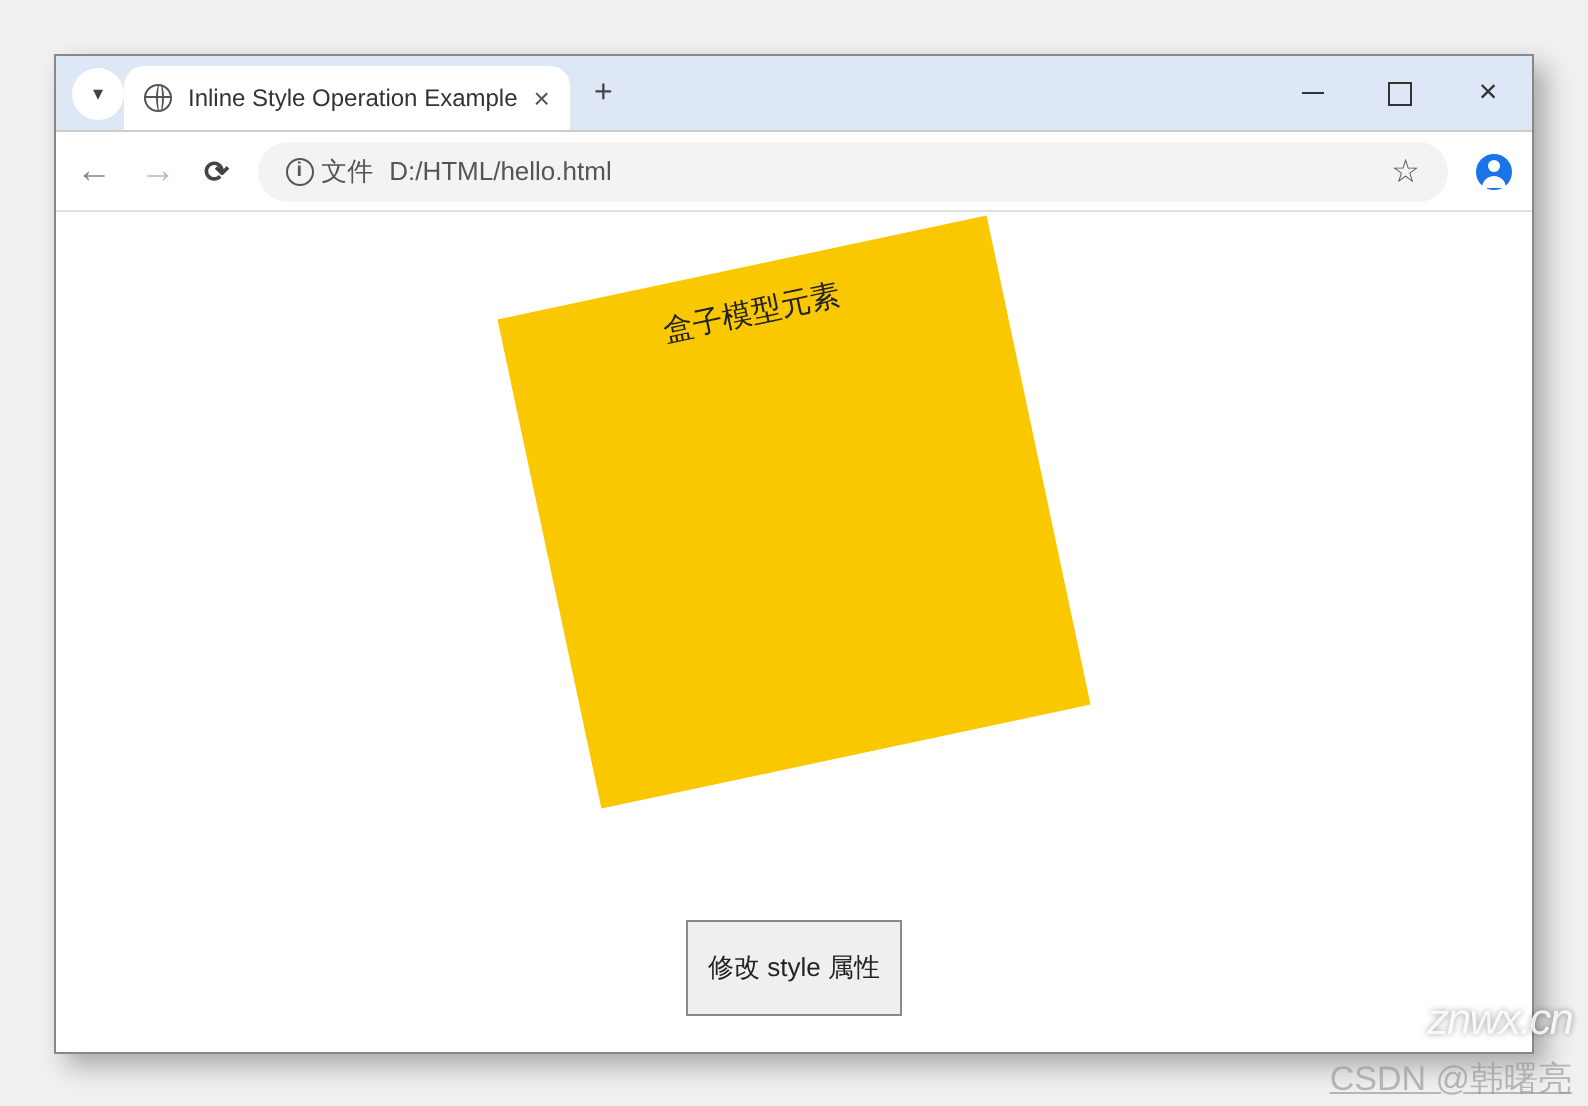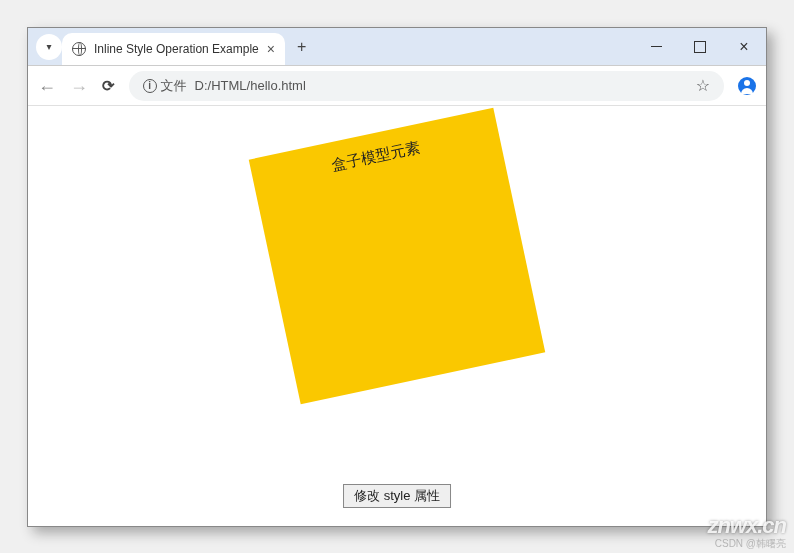--- a/index.html
+++ b/index.html
@@ -121,42 +121,43 @@
       font-size: 15px;
       color: #222;
     }
     .action-btn {
       position: absolute;
       bottom: 18px;
       left: 50%;
       transform: translateX(-50%);
       background: #efefef;
       border: 1px solid #888;
-      padding: 2px 10px;
+      padding: 14px 10px;
       font-size: 13px;
       color: #222;
       cursor: pointer;
     }
     
     .watermark-logo {
       position: absolute;
-      right: 8px; bottom: 14px;
+      right: 8px; bottom: 30px;
       font-family: Arial, sans-serif;
       font-size: 22px;
       font-style: italic;
-      font-weight: bold;
+      font-weight: normal;
       color: rgba(255,255,255,0.85);
       text-shadow: 0 0 3px rgba(0,0,0,0.4);
       letter-spacing: -1px;
     }
     .watermark-sub {
       position: absolute;
       right: 8px; bottom: 2px;
-      font-size: 10px;
+      font-size: 17px;
       color: rgba(150,150,150,0.65);
+      text-decoration: underline;
     }
   </style>
 </head>
 <body>
 
 <div class="window">
 
   <div class="titlebar">
     <div class="tab-dropdown">
       <span>▾</span>

